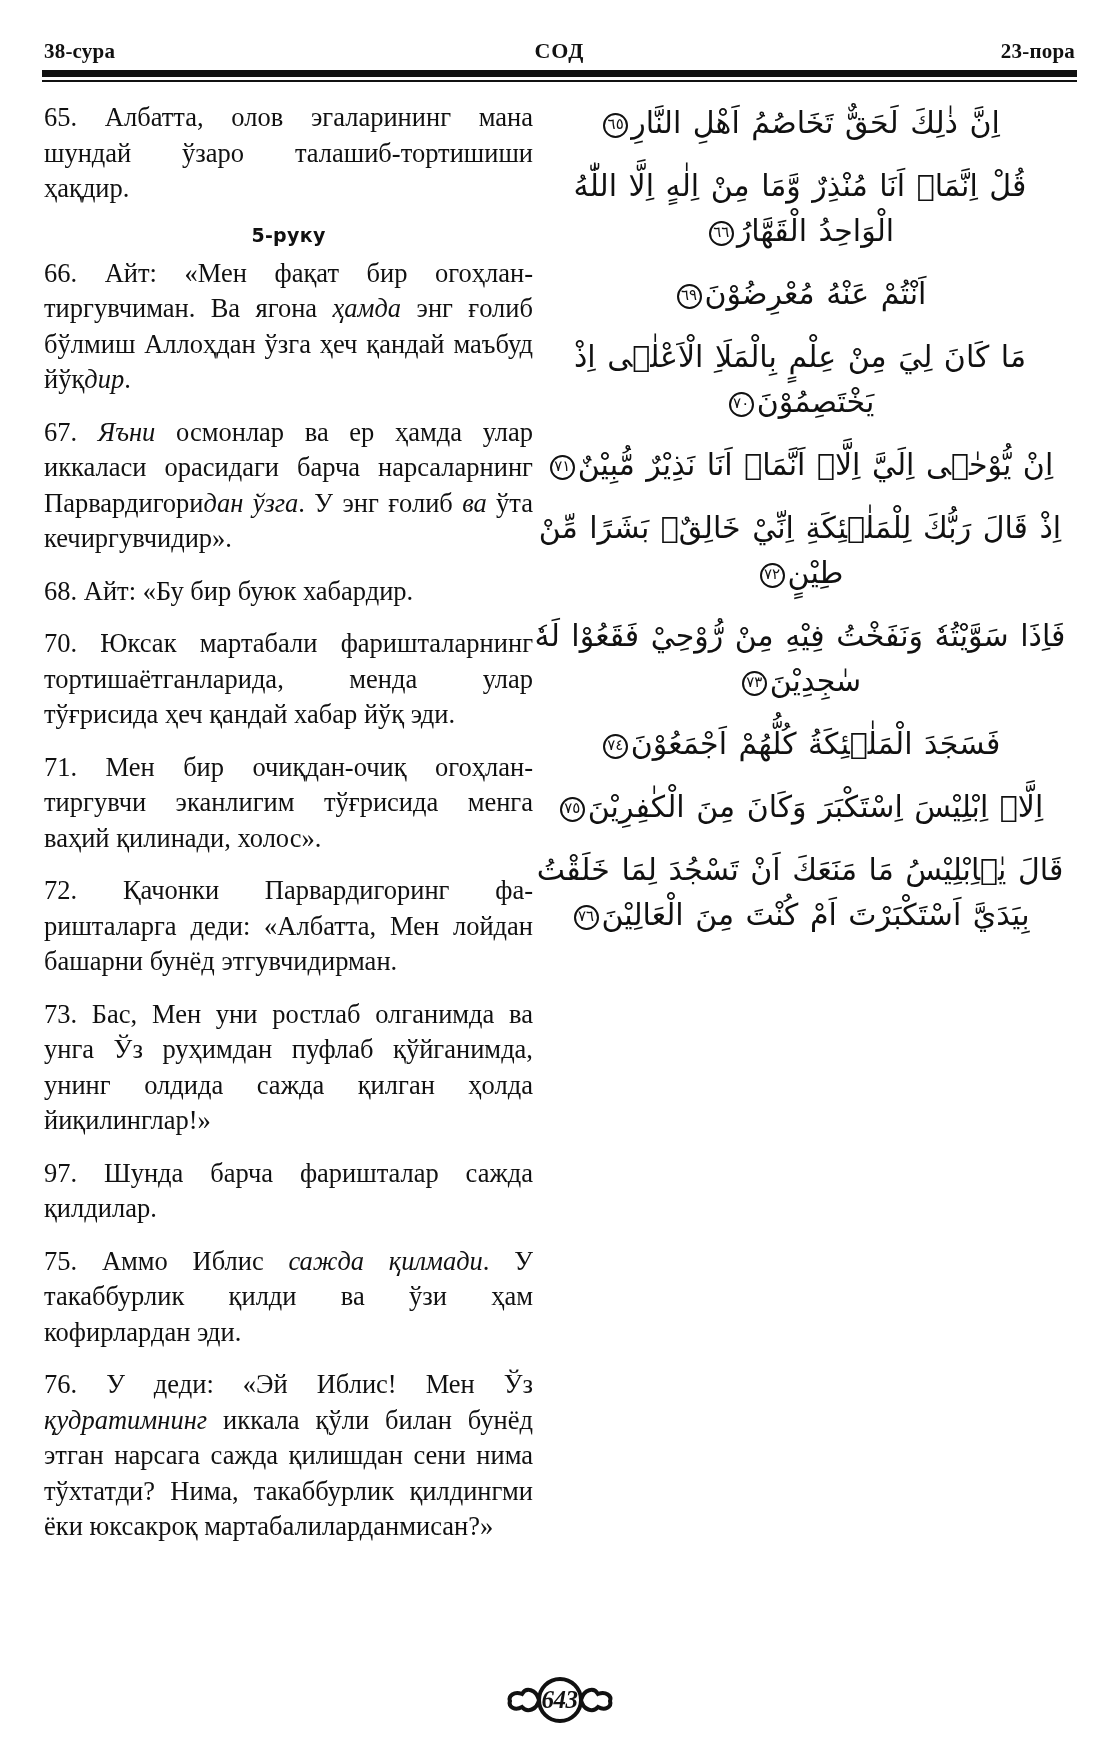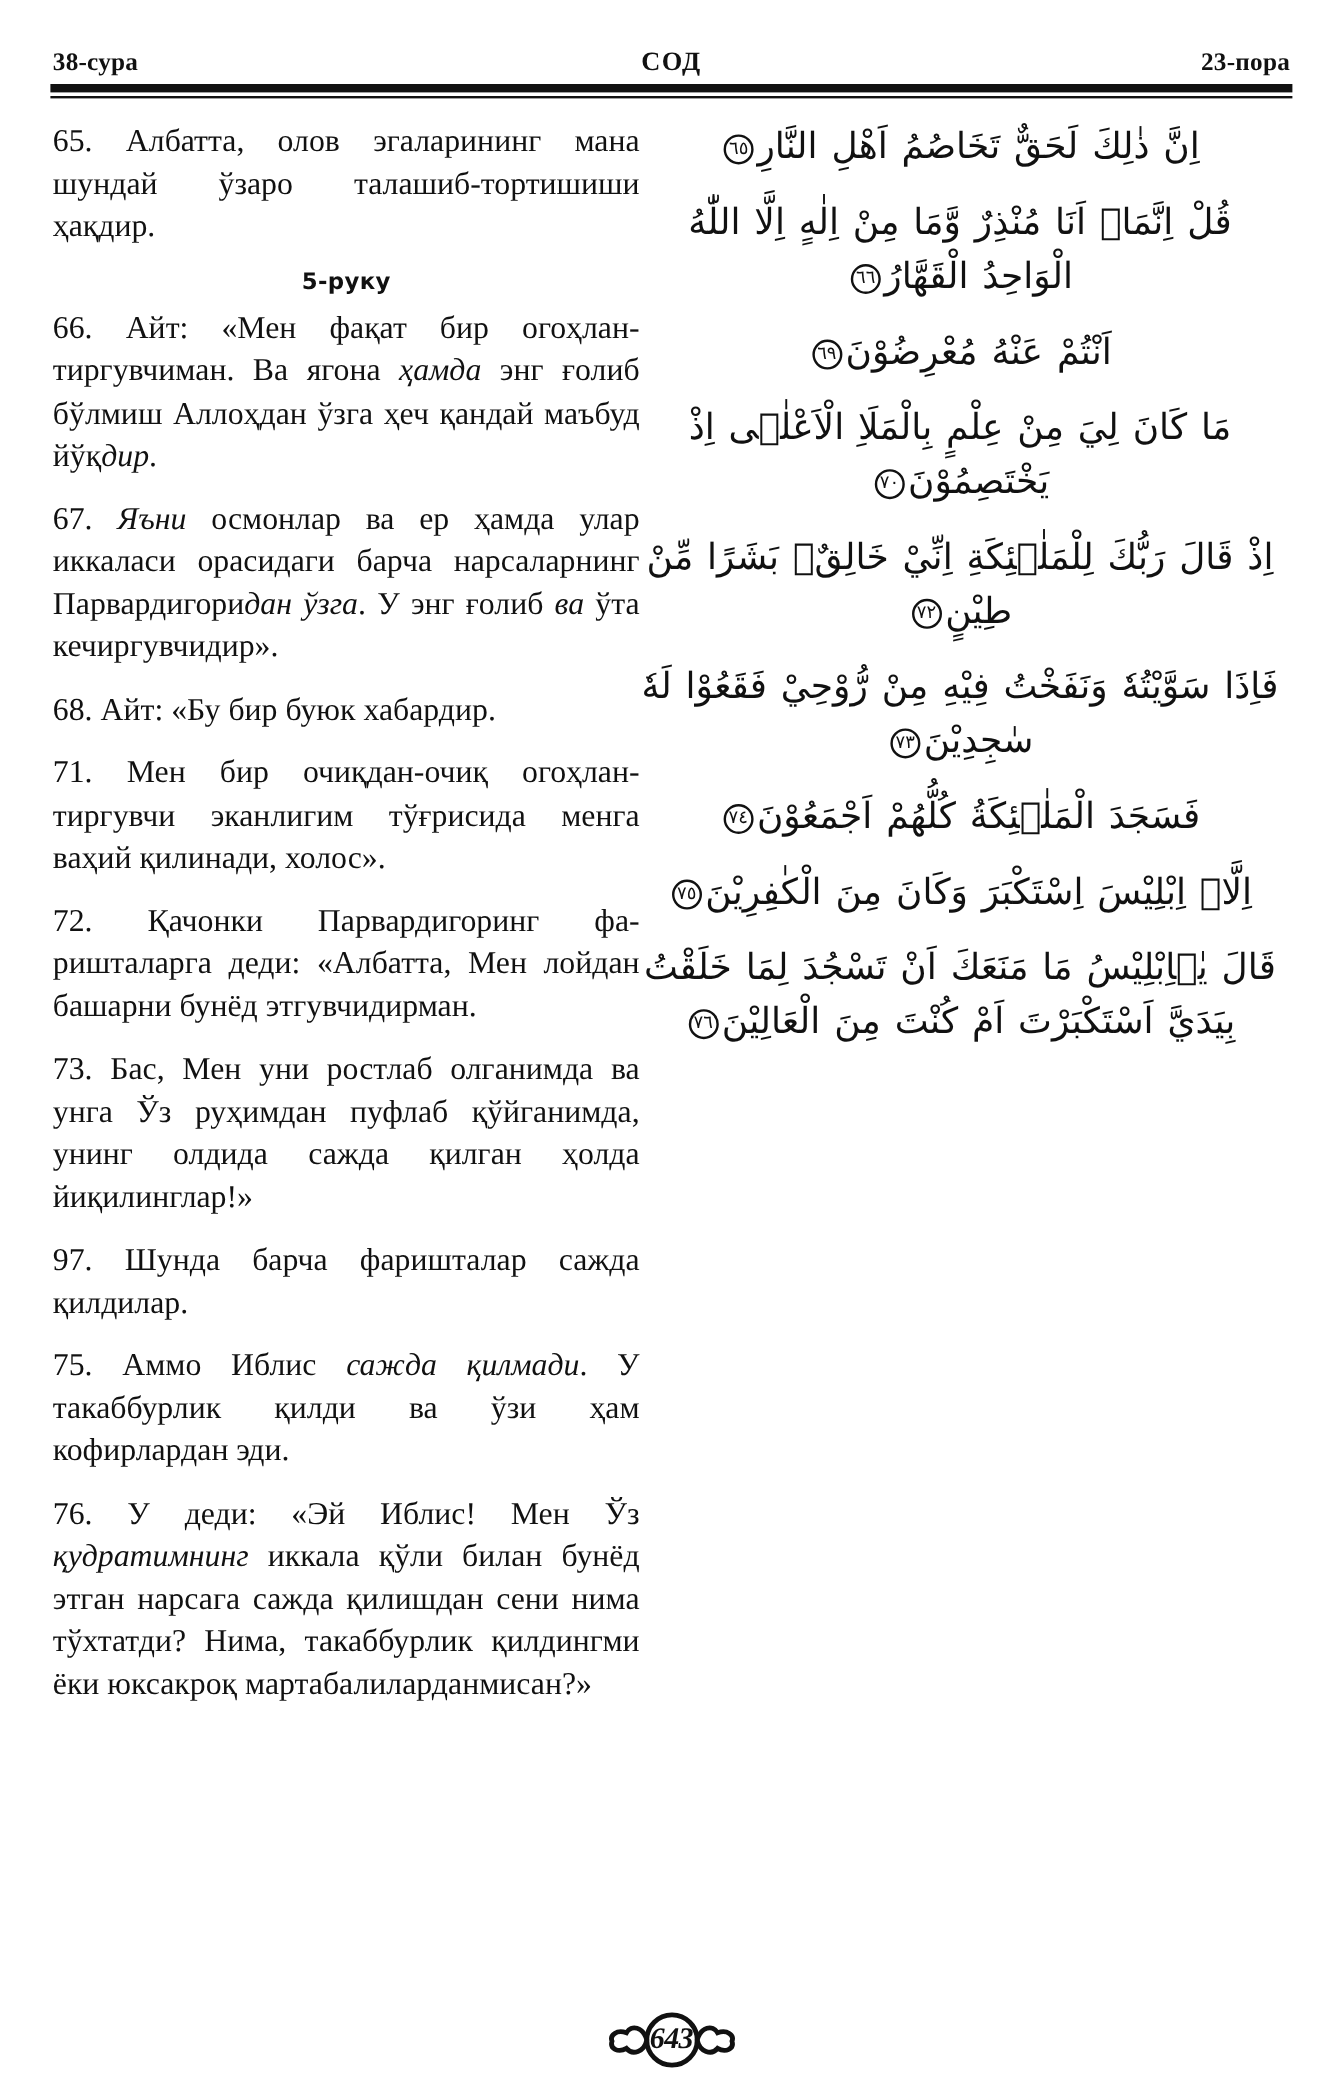--- a/index.html
+++ b/index.html
@@ -179,20 +179,24 @@
         <span class="num">67.</span>
         <span><i>Яъни</i> осмонлар ва ер ҳамда улар иккаласи орасидаги барча нарсалар­нинг Парвардигори<i>дан ўзга</i>. У энг ғолиб <i>ва</i> ўта кечиргувчидир».</span>
       </p>
 
       <p class="verse">
         <span class="num">68.</span>
         <span>Айт: «Бу бир буюк хабардир.</span>
       </p>
 
 
+      <p class="verse">
+        <span class="num">70.</span>
+        <span>Юксак мартабали фаришталар­нинг тортишаётганларида, менда улар тўғрисида ҳеч қандай хабар йўқ эди.</span>
+      </p>
 
       <p class="verse">
         <span class="num">71.</span>
         <span>Мен бир очиқдан-очиқ огоҳлан­тиргувчи эканлигим тўғрисида менга ваҳий қилинади, холос».</span>
       </p>
 
       <p class="verse">
         <span class="num">72.</span>
         <span>Қачонки Парвардигоринг фа­ришталарга деди: «Албатта, Мен лойдан башарни бунёд этгувчи­дирман.</span>
       </p>
@@ -232,20 +236,23 @@
 
 
       <p class="ayah">
         <span>اَنْتُمْ عَنْهُ مُعْرِضُوْنَ</span><span class="marker">٦٩</span>
       </p>
 
       <p class="ayah">
         <span>مَا كَانَ لِيَ مِنْ عِلْمٍ بِالْمَلَاِ الْاَعْلٰۤى اِذْ يَخْتَصِمُوْنَ</span><span class="marker">٧٠</span>
       </p>
 
+      <p class="ayah">
+        <span>اِنْ يُّوْحٰۤى اِلَيَّ اِلَّاۤ اَنَّمَاۤ اَنَا نَذِيْرٌ مُّبِيْنٌ</span><span class="marker">٧١</span>
+      </p>
 
       <p class="ayah">
         <span>اِذْ قَالَ رَبُّكَ لِلْمَلٰۤئِكَةِ اِنِّيْ خَالِقٌۢ بَشَرًا مِّنْ طِيْنٍ</span><span class="marker">٧٢</span>
       </p>
 
       <p class="ayah">
         <span>فَاِذَا سَوَّيْتُهٗ وَنَفَخْتُ فِيْهِ مِنْ رُّوْحِيْ فَقَعُوْا لَهٗ سٰجِدِيْنَ</span><span class="marker">٧٣</span>
       </p>
 
       <p class="ayah">

